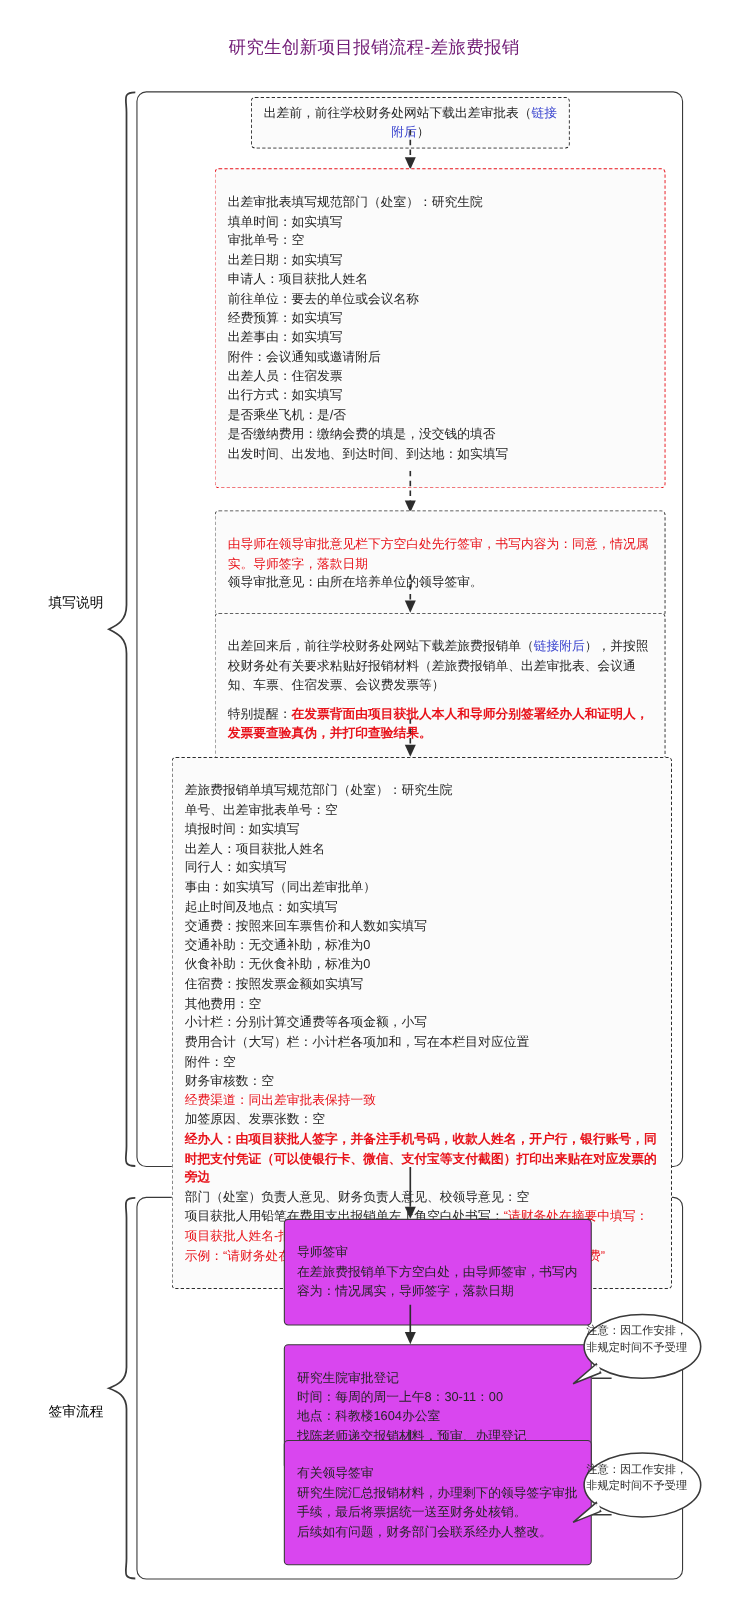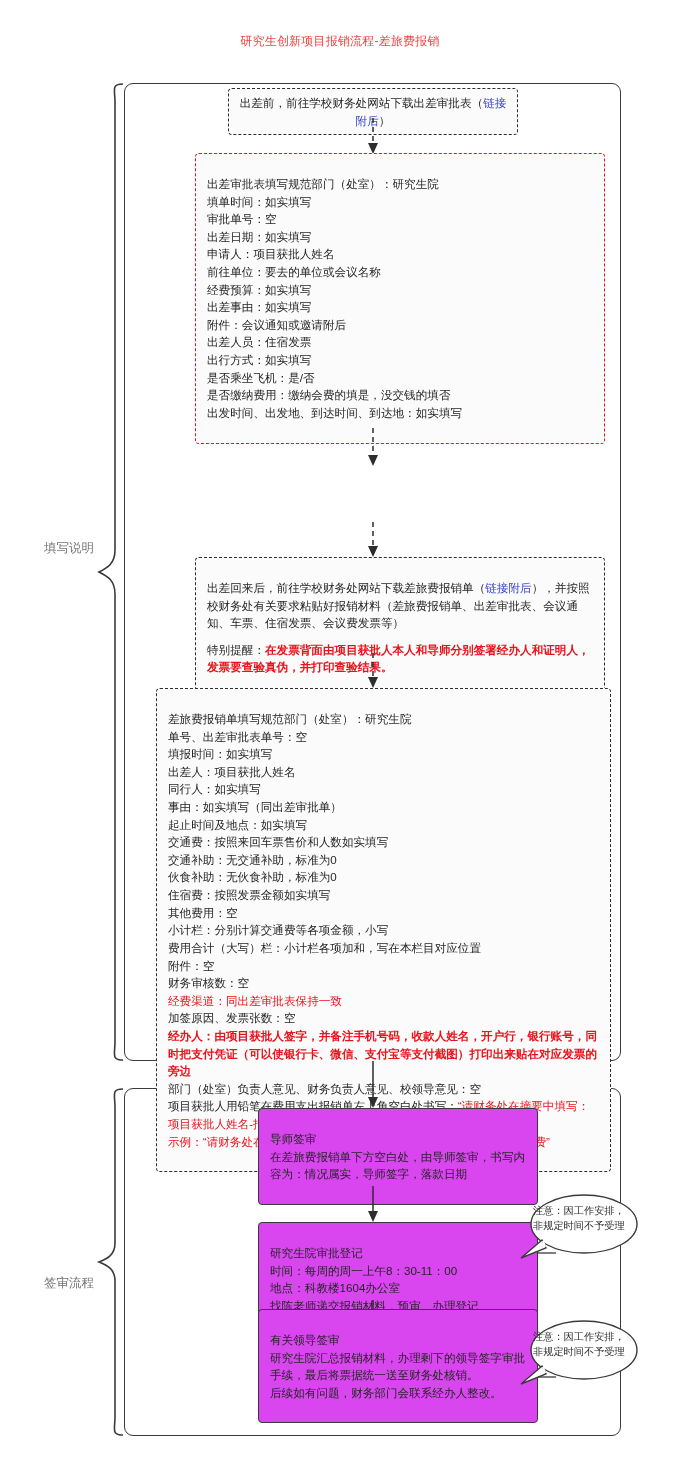--- a/index.html
+++ b/index.html
@@ -18,30 +18,30 @@
     background: #ffffff;
   }
 
   
   .title {
     position: absolute;
     top: 33px;
     left: 0;
     width: 680px;
     text-align: center;
-    font-size: 12px;
-    color: #ef4444;
+    font-size: 16px;
+    color: #701a75;
     letter-spacing: 0.2px;
   }
 
   
   .sec-label {
     position: absolute;
     font-size: 12.5px;
-    color: #737373;
+    color: #000000;
     white-space: nowrap;
   }
   .sec-label.fill  { left: 44px;  top: 540px; }
   .sec-label.sign  { left: 44px;  top: 1275px; }
 
   
   .brace-svg { position: absolute; }
 
   
   .outer-box {
@@ -164,20 +164,26 @@
         <p>是否缴纳费用：缴纳会费的填是，没交钱的填否</p>
         <p>出发时间、出发地、到达时间、到达地：如实填写</p>
       </div>
   </div>
 
   <svg class="conn" style="left:365px; top:428px;" width="16" height="40">
     <line x1="8" y1="0" x2="8" y2="28" stroke="#2d2d2d" stroke-width="1.5" stroke-dasharray="5,4"></line>
     <path d="M8 38 L3 27 L13 27 Z" fill="#2d2d2d"></path>
   </svg>
 
+  <div class="fbox dash-black" id="box-advisor">
+    <div>
+        <p class="red">由导师在领导审批意见栏下方空白处先行签审，书写内容为：同意，情况属实。导师签字，落款日期</p>
+        <p>领导审批意见：由所在培养单位的领导签审。</p>
+      </div>
+  </div>
 
   <svg class="conn" style="left:365px; top:522px;" width="16" height="38">
     <line x1="8" y1="0" x2="8" y2="24" stroke="#2d2d2d" stroke-width="1.5" stroke-dasharray="5,4"></line>
     <path d="M8 35 L3 24 L13 24 Z" fill="#2d2d2d"></path>
   </svg>
 
   <div class="fbox dash-black" id="box-return">
     <p><span>出差回来后，前往学校财务处网站下载差旅费报销单（</span><span class="blue">链接附后</span><span>），并按照校财务处有关要求粘贴好报销材料（差旅费报销单、出差审批表、会议通知、车票、住宿发票、会议费发票等）</span></p>
     <div class="spacer"></div>
     <p><span>特别提醒：</span><span class="redb">在发票背面由项目获批人本人和导师分别签署经办人和证明人，发票要查验真伪，并打印查验结果。</span></p>

